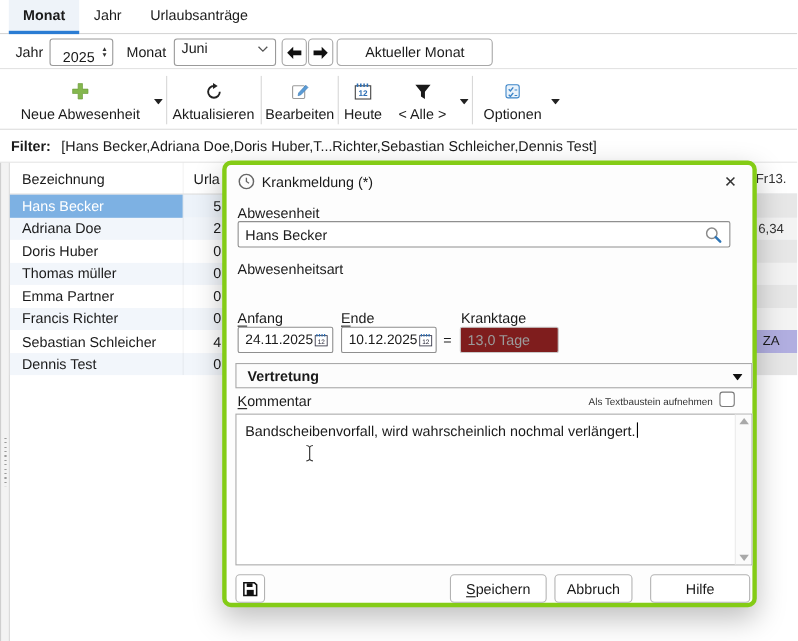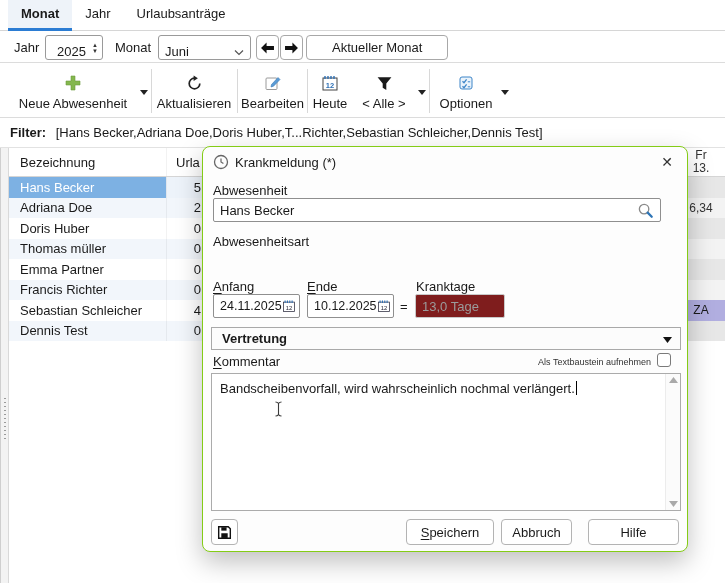--- a/index.html
+++ b/index.html
@@ -17,21 +17,21 @@
   
   .controlrow { position:absolute; left:0; top:32px; width:725px; height:31px;
     border-bottom:1px solid #dcdcdc; }
   .controlrow .lbl { position:absolute; top:8px; }
   .spinbox { position:absolute; left:45px; top:3px; width:58px; height:25px;
     border:1px solid #9a9a9a; border-radius:3px; background:#fff; display:flex; align-items:flex-end; }
   .spinbox .val { flex:1; text-align:right; padding-right:2px; }
   .spinarrows { width:14px; height:100%; display:flex; flex-direction:column;
     align-items:center; justify-content:center; font-size:6px; color:#333; line-height:6px; }
   .combo { position:absolute; border:1px solid #9a9a9a; border-radius:3px; background:#fff;
-    display:flex; align-items:flex-end; padding-left:6px; }
+    display:flex; align-items:flex-start; padding-left:6px; }
   .combo .chev { margin-left:auto; margin-right:6px; }
   .navbtn { position:absolute; top:3px; width:23px; height:25px; border:1px solid #a8a8a8;
     border-radius:4px; background:#fff; display:flex; align-items:center; justify-content:center; }
   .pushbtn { border:1px solid #a8a8a8; border-radius:4px; background:#fff;
     font-family:inherit; font-size:13px; color:#1a1a1a; }
   
   .toolbar { position:absolute; left:0; top:63px; width:725px; height:55px;
     border-bottom:1px solid #dcdcdc; background:#fff; }
   .tbtn { position:absolute; top:4px; height:47px; display:flex; flex-direction:column;
     align-items:center; justify-content:flex-end; gap:3px; padding-bottom:3px; }
@@ -52,31 +52,31 @@
   .thead { display:flex; height:29px; border-bottom:1px solid #d5d5d5; align-items:center; background:#fff; }
   .trow { display:flex; height:20.5px; align-items:center; }
   .c-name { width:157px; padding-left:11px; height:100%; display:flex; align-items:center; }
   .c-vac  { width:37px; height:100%; display:flex; align-items:center; justify-content:flex-end;
             padding-right:2px; border-left:1px solid rgba(0,0,0,0.05); }
   .c-fill { flex:1; height:100%; }
   .c-day  { width:48px; height:100%; display:flex; align-items:center; justify-content:center;
             font-size:12px; color:#333; }
   .thead .c-name { padding-left:11px; }
   .thead .c-vac { justify-content:flex-start; padding-left:9px; border-left:1px solid rgba(0,0,0,0.05); }
-  .dayhdr { display:flex; flex-direction:column; align-items:center; justify-content:center;
+  .dayhdr { display:flex; flex-direction:row; align-items:center; justify-content:center;
             font-size:12px; line-height:13px; }
   .r-tint { background:#f2f6fb; }
   .r-sel .c-name { background:#7db1e3; color:#fff; }
   .r-sel { background:#edf3fa; }
   .d-g { background:#e7e7e7; }
   .d-l { background:#f3f3f3; }
   .d-za { background:#b1aee0; color:#1a1a1a; }
   
   .dialog { position:absolute; left:202px; top:146px; width:486px; height:406px;
-    background:#fdfdfd; border:1px solid #84cc16; border-radius:8px;
+    background:#fdfdfd; border:4px solid #84cc16; border-radius:8px;
     box-shadow:0 10px 26px rgba(0,0,0,0.25); z-index:10; }
   .dtitle { position:absolute; left:0; top:0; width:100%; height:30px; display:flex; align-items:center; }
   .dtitle .ttl { margin-left:32px; }
   .dclock { position:absolute; left:10px; top:7px; }
   .dclose { position:absolute; right:10px; top:5px; width:20px; height:20px; display:flex;
     align-items:center; justify-content:center; font-size:14px; color:#333; }
   .dlabel { position:absolute; font-size:13px; color:#1a1a1a; }
   .dinput { position:absolute; border:1px solid #8f8f8f; border-radius:2px; background:#fff;
     display:flex; align-items:center; padding-left:6px; font-size:13px; }
   .dinput.disabled { border-color:#c9c9c9; color:#9b9b9b; background:#7f1d1d; }

